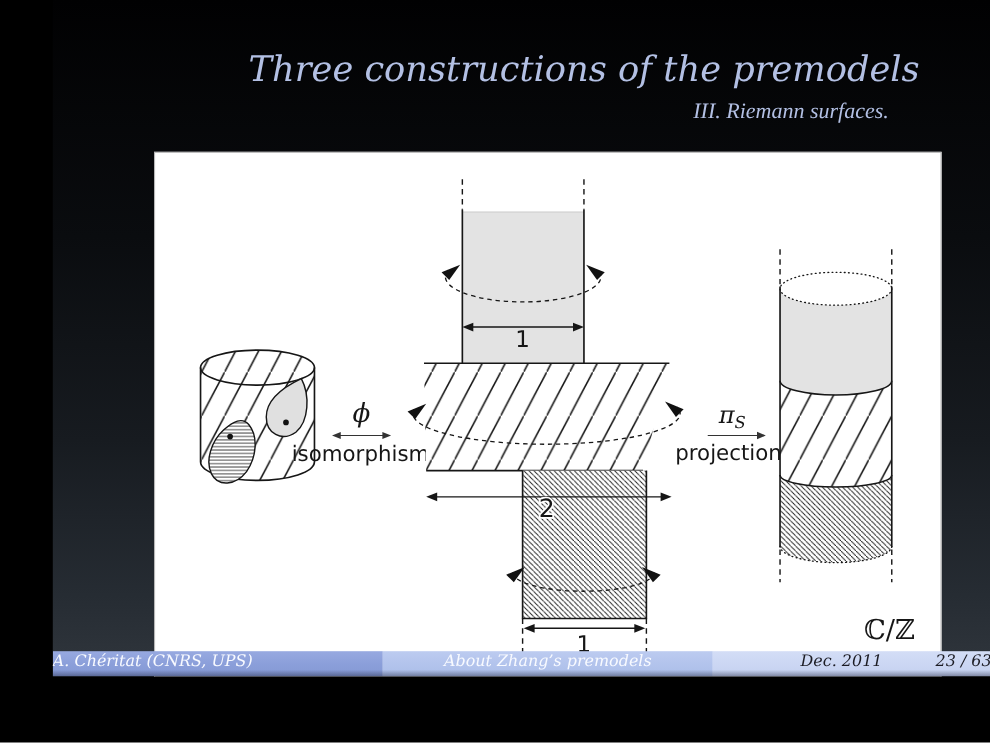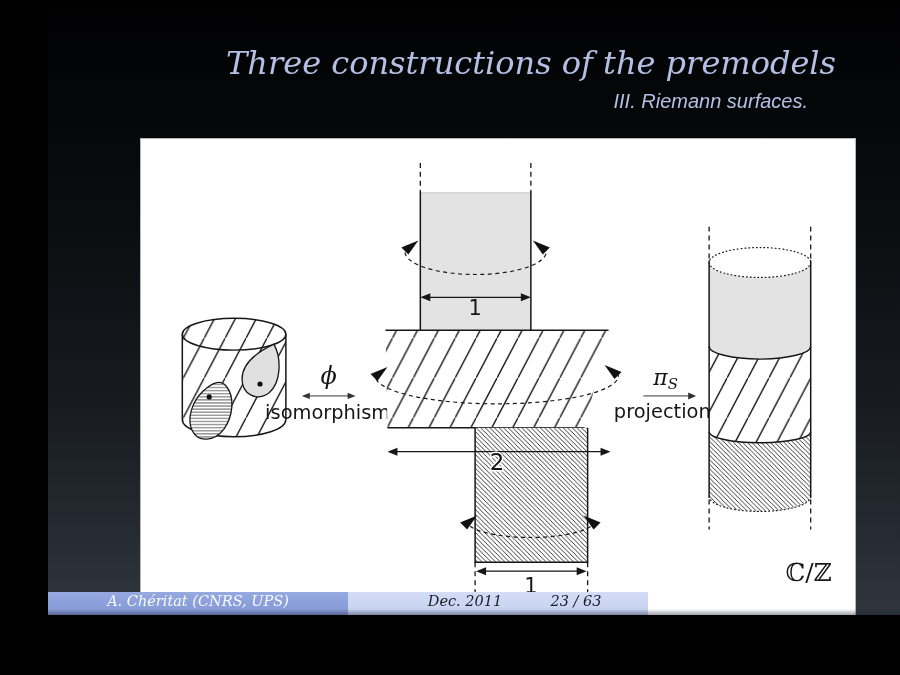--- a/index.html
+++ b/index.html
@@ -10,34 +10,34 @@
     margin-left:48px;
   }
   .title{
     position:absolute;top:44px;left:483px;transform:translateX(-50%);
     white-space:nowrap;font-style:italic;font-size:32px;color:#b3c0e4;
     font-family:"DejaVu Serif","Liberation Serif",serif;
   }
   .subtitle{
     position:absolute;top:90px;right:140px;white-space:nowrap;
     font-style:italic;font-size:20px;color:#b3c0e4;
-    font-family:Liberation Sans, sans-serif;
+    font-family:Liberation Serif, serif;
   }
   .panel{
     position:absolute;left:92px;top:138px;width:716px;height:483px;
     background:#ffffff;border:1px solid #b7b7b7;box-sizing:border-box;
   }
   .panel svg{display:block;width:714px;height:481px;}
   .footer{position:absolute;left:0;bottom:0;width:900px;height:23px;display:flex;}
   .footer .seg{
     position:relative;width:300px;height:100%;box-sizing:border-box;
     font-style:italic;font-size:14.5px;line-height:19px;
     font-family:"DejaVu Serif","Liberation Serif",serif;
   }
-  .seg1{background:linear-gradient(180deg,#97a9e0 0%,#8a9ed9 55%,#8599d4 100%);color:#f8faff;text-align:center;}
+  .seg1{background:linear-gradient(180deg,#97a9e0 0%,#8a9ed9 55%,#8599d4 100%);color:#f8faff;text-align:left;}
   .seg2{background:linear-gradient(180deg,#bccbf0 0%,#b2c3ec 55%,#abbde8 100%);color:#f8faff;text-align:center;}
   .seg3{background:linear-gradient(180deg,#d3ddf6 0%,#cbd6f3 55%,#c4d0ef 100%);color:#1c1c24;}
   .seg3 .date{position:absolute;left:39%;transform:translateX(-50%);top:0;}
   .seg3 .page{position:absolute;left:76%;transform:translateX(-50%);top:0;}
   .footer-shade{
     position:absolute;left:0;bottom:0;width:100%;height:6px;
     background:linear-gradient(180deg,rgba(25,30,55,0) 0%,rgba(25,30,55,0.42) 100%);
     pointer-events:none;
   }
   text{font-family:"DejaVu Sans","Liberation Sans",sans-serif;fill:#161616;}
@@ -151,20 +151,23 @@
       </g>
 
       <text class="mathrm" x="670" y="444" font-size="25" text-anchor="middle" fill="#2a2a2a">ℂ/ℤ</text>
     </svg>
   </div>
 
   <div class="footer">
     <div class="seg seg1">
       <span>A. Chéritat  (CNRS, UPS)</span>
     </div>
+    <div class="seg seg2">
+      <span>About Zhang’s premodels</span>
+    </div>
     <div class="seg seg3">
       <span class="date">Dec. 2011</span>
       <span class="page">23 / 63</span>
     </div>
     <div class="footer-shade"></div>
   </div>
 
 </div>
 
 </body></html>

